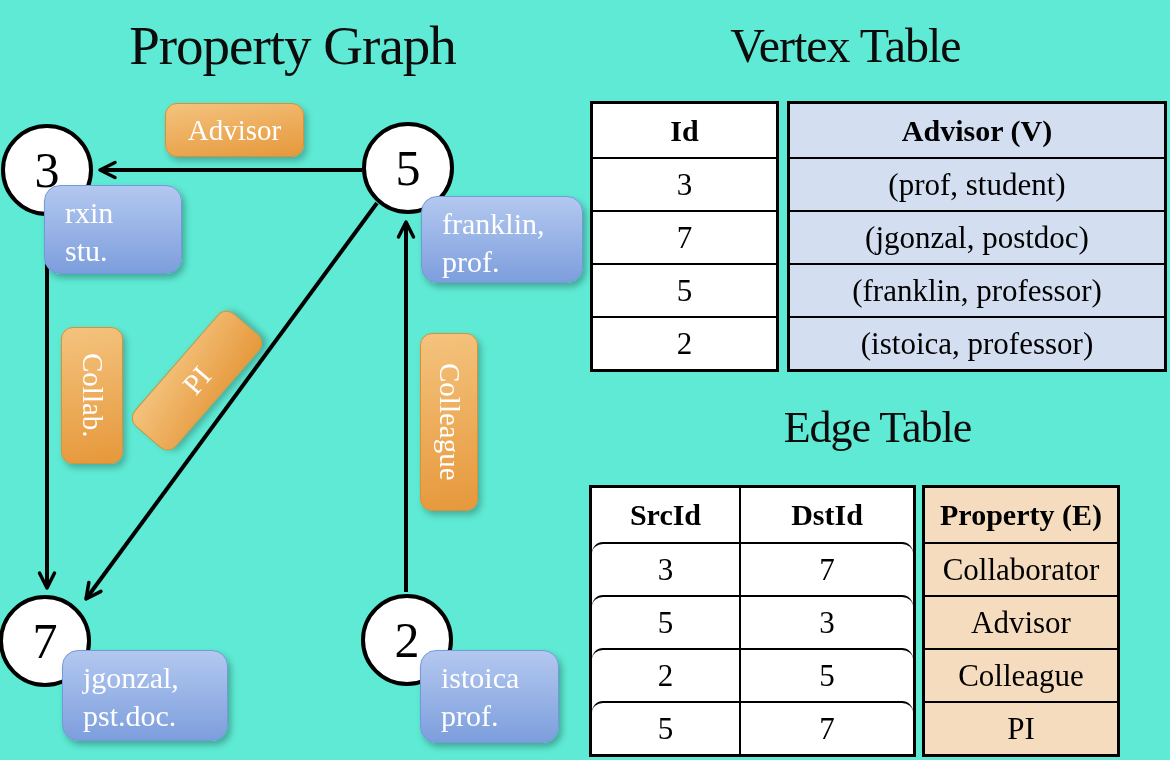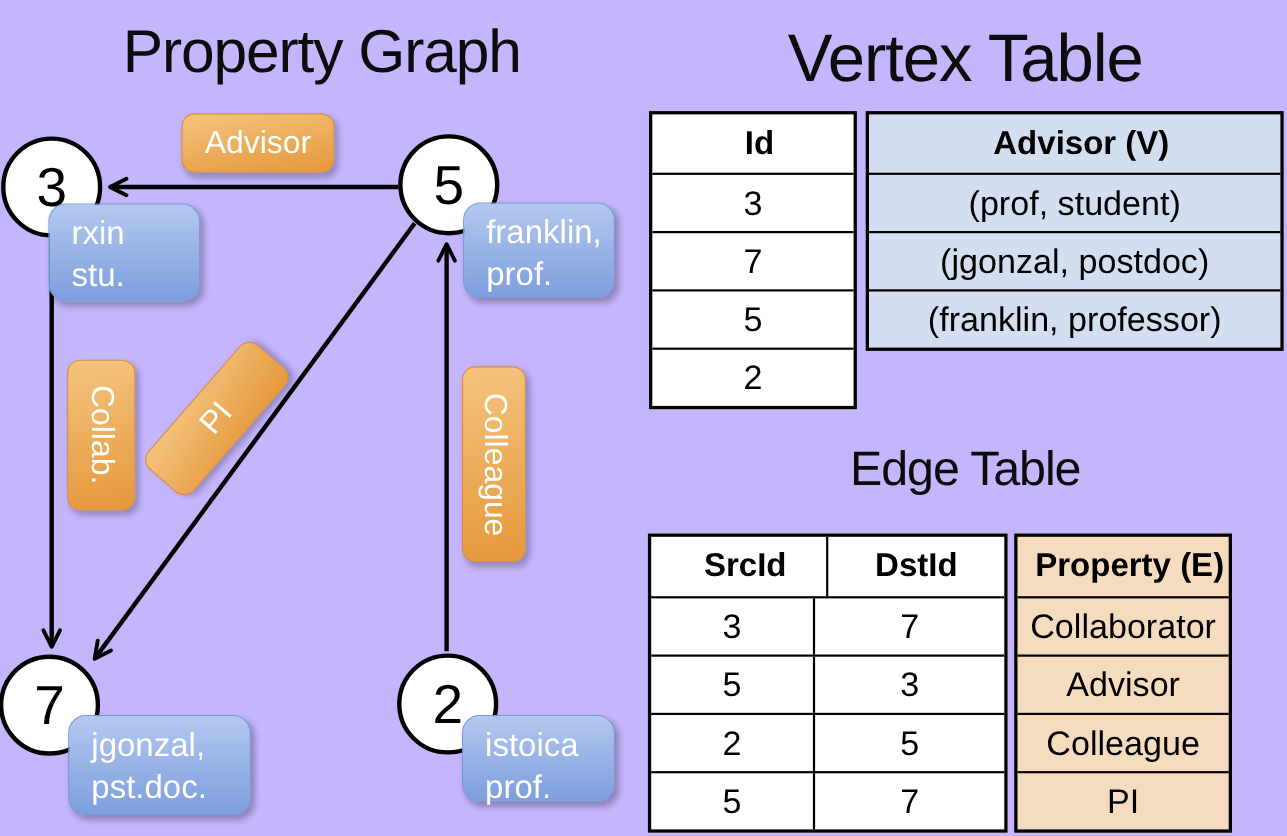--- a/index.html
+++ b/index.html
@@ -1,25 +1,25 @@
 <!DOCTYPE html>
 <html><head>
 <meta charset="utf-8">
 <style>
   * { margin:0; padding:0; box-sizing:border-box; }
   html,body { background:#ffffff; }
   .stage {
     position:relative; width:1170px; height:760px; overflow:hidden;
-    background:#c4b5fd; color:#000;
-    font-family:Liberation Sans, sans-serif;
+    background:#5eead4; color:#000;
+    font-family:Liberation Serif, serif;
   }
   
   .title { position:absolute; text-align:center; font-weight:300; letter-spacing:-1px; color:#0c0c0c; white-space:nowrap; }
   .title-graph  { left:0px;   top:14px;  width:585px; font-size:55px; }
-  .title-vertex { left:585px; top:18px;  width:585px; font-size:61px; }
+  .title-vertex { left:553px; top:18px;  width:585px; font-size:48px; }
   .title-edge   { left:585px; top:402px; width:585px; font-size:44px; }
 
   
   .edges-svg { position:absolute; left:0; top:0; }
 
   
   .node {
     position:absolute; width:92px; height:92px; border-radius:50%;
     border:4px solid #000; background:#fff;
     display:flex; align-items:center; justify-content:center;
@@ -33,23 +33,23 @@
   
   .vlabel {
     position:absolute; border-radius:16px;
     background:linear-gradient(180deg,#b3c8ef 0%,#7d9edd 100%);
     border:1px solid #7499d8;
     box-shadow:3px 4px 6px rgba(0,0,0,0.28);
     color:#fff; font-size:30px; line-height:38px;
     padding:8px 6px 6px 20px;
   }
   .vlabel-rxin     { left:44px;  top:185px; width:138px; height:89px; }
-  .vlabel-franklin { left:421px; top:184px; width:138px; height:87px; }
+  .vlabel-franklin { left:421px; top:196px; width:162px; height:87px; }
   .vlabel-jgonzal  { left:62px;  top:650px; width:166px; height:91px; }
-  .vlabel-istoica  { left:420px; top:650px; width:139px; height:79px; }
+  .vlabel-istoica  { left:420px; top:650px; width:139px; height:93px; }
 
   
   .elabel {
     position:absolute; border-radius:12px;
     background:linear-gradient(170deg,#f4c37e 0%,#e6983b 100%);
     border:1px solid #da9034;
     box-shadow:3px 4px 6px rgba(0,0,0,0.25);
     color:#fff; font-size:29px;
     display:flex; align-items:center; justify-content:center;
     text-align:center;
@@ -59,27 +59,27 @@
   .elabel-pi        { left:122px; top:353px; width:150px; height:55px; transform:rotate(-49deg); }
   .elabel-colleague { left:420px; top:333px; width:58px;  height:178px; writing-mode:vertical-rl; }
 
   
   .tbl-box { position:absolute; border:3px solid #000; }
   .trow {
     border-top:2px solid #000;
     display:flex; align-items:center; justify-content:center;
     font-size:31px; height:53px;
   }
-  .trow:first-child { border-top:none;padding-left:12px; }
+  .trow:first-child { border-top:none; }
   .trow.hdr { font-weight:bold; font-size:30px; }
   .vt-id   { left:590px; top:101px; width:189px; background:#ffffff; }
   .vt-prop { left:787px; top:101px; width:380px; background:#d4def1; }
   .et-left { left:589px; top:485px; width:327px; background:#ffffff; }
   .et-prop { left:922px; top:485px; width:198px; background:#f5dcbe; }
-  .et-left .trow { display:grid; grid-template-columns:149px 1fr; height:53px; }
+  .et-left .trow { display:grid; grid-template-columns:149px 1fr; height:53px;border-radius:11px; }
   .et-left .trow.hdr { height:54px; }
   .et-left .cell { display:flex; align-items:center; justify-content:center; height:100%; }
   .et-left .cell-src { border-right:2px solid #000; }
   .et-prop .trow.hdr { height:54px; }
 </style>
 </head>
 <body>
 
 <div class="stage">
 
@@ -132,20 +132,21 @@
     <div class="trow">7</div>
     <div class="trow">5</div>
     <div class="trow">2</div>
   </div>
 
   <div class="tbl-box vt-prop">
     <div class="trow hdr">Advisor (V)</div>
     <div class="trow">(prof, student)</div>
     <div class="trow">(jgonzal, postdoc)</div>
     <div class="trow">(franklin, professor)</div>
+    <div class="trow">(istoica, professor)</div>
   </div>
 
   <div class="tbl-box et-left">
     <div class="trow hdr">
       <div class="cell cell-src">SrcId</div>
       <div class="cell">DstId</div>
     </div>
     <div class="trow">
       <div class="cell cell-src">3</div>
       <div class="cell">7</div>

